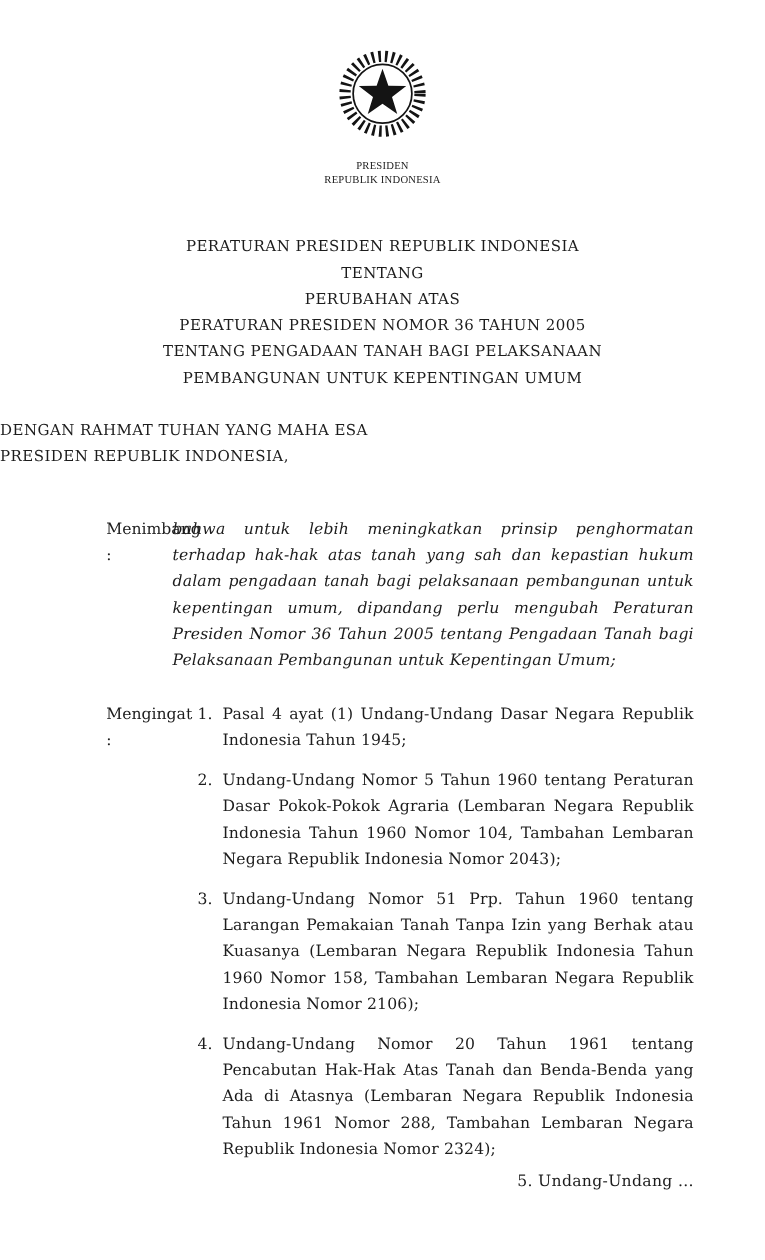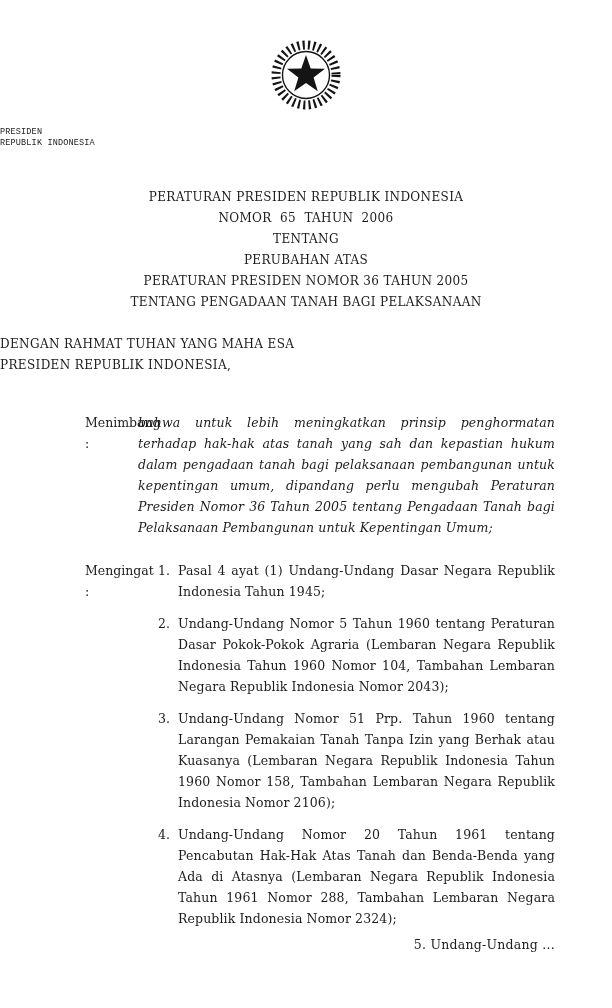--- a/index.html
+++ b/index.html
@@ -9,22 +9,22 @@
     height: 1008px;
     background: #ffffff;
     font-family: "DejaVu Serif", "Liberation Serif", serif;
     color: #1c1c1c;
     overflow: hidden;
   }
   .letterhead { padding-top: 34px; text-align: center; }
   .emblem-svg { display: block; margin: 0 auto; }
   .org-lines {
     margin-top: 5px;
-    text-align: left;
-    font-family: Liberation Mono, monospace;
+    text-align: center;
+    font-family: Liberation Serif, serif;
     font-size: 8.5px;
     line-height: 1.3;
     letter-spacing: 0.02em;
     color: #222222;
   }
   .title-block {
     margin-top: 38px;
     text-align: center;
     font-size: 12px;
     line-height: 21px;
@@ -67,25 +67,25 @@
       <polygon fill="#141414" points="48,21 52.7,34.5 67,34.8 55.6,43.5 59.8,57.2 48,49 36.2,57.2 40.4,43.5 29,34.8 43.3,34.5"></polygon>
     </svg>
     <div class="org-lines">
       <div>PRESIDEN</div>
       <div>REPUBLIK INDONESIA</div>
     </div>
   </div>
 
   <div class="title-block">
     <span class="title-line">PERATURAN PRESIDEN REPUBLIK INDONESIA</span>
-    <span class="title-line spaced">NOMOR  65  TAHUN  2006</span>
     <span class="title-line">TENTANG</span>
     <span class="title-line">PERUBAHAN ATAS</span>
     <span class="title-line">PERATURAN PRESIDEN NOMOR 36 TAHUN 2005</span>
     <span class="title-line">TENTANG PENGADAAN TANAH BAGI PELAKSANAAN</span>
+    <span class="title-line">PEMBANGUNAN UNTUK KEPENTINGAN UMUM</span>
   </div>
 
   <div class="preamble">
     <div>DENGAN RAHMAT TUHAN YANG MAHA ESA</div>
     <div>PRESIDEN REPUBLIK INDONESIA,</div>
   </div>
 
   <div class="clauses">
 
     <div class="clause">

